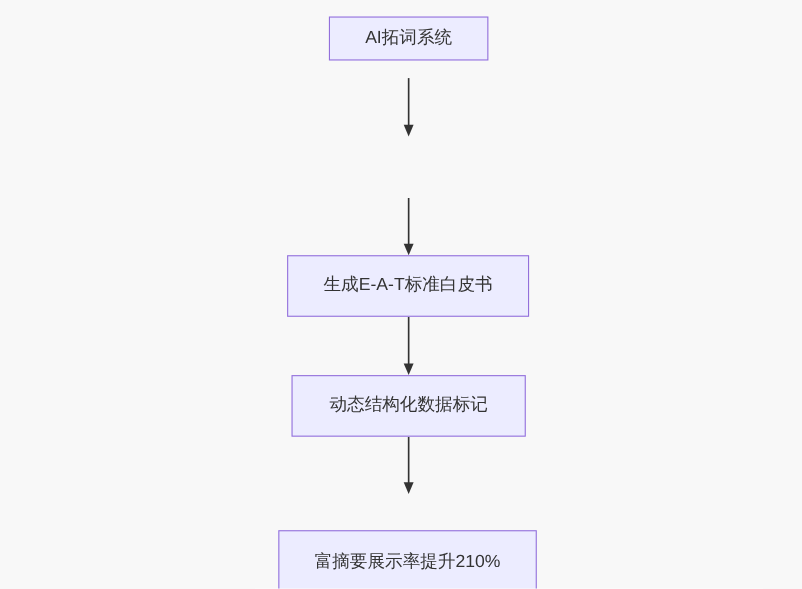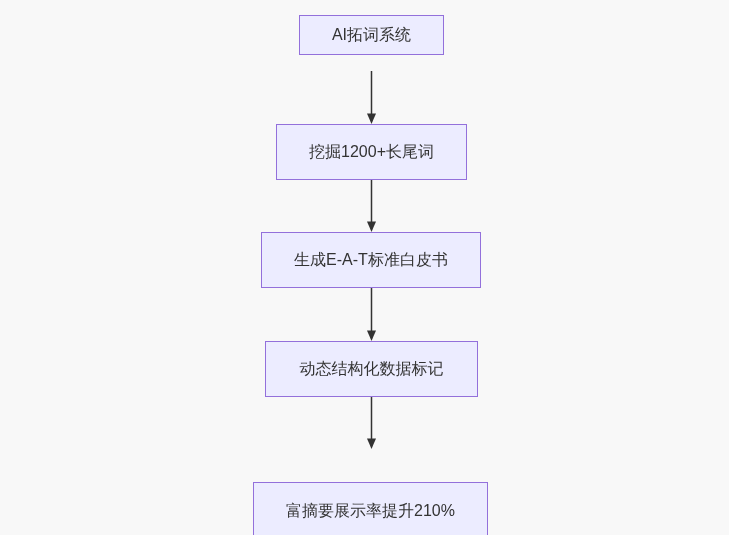--- a/index.html
+++ b/index.html
@@ -67,23 +67,20 @@
     <g>
       <line x1="371.5" y1="397" x2="371.5" y2="441" stroke="#333333" stroke-width="1.5"></line>
       <polygon points="371.5,449 367,438.5 376,438.5" fill="#333333"></polygon>
     </g>
   </svg>
 
   <div class="node" id="node-1">
     <span>AI拓词系统</span>
   </div>
 
-  <div class="node" id="node-2">
-    <span>挖掘1200+长尾词</span>
-  </div>
 
   <div class="node" id="node-3">
     <span>生成E-A-T标准白皮书</span>
   </div>
 
   <div class="node" id="node-4">
     <span>动态结构化数据标记</span>
   </div>
 
   <div class="node" id="node-5">

